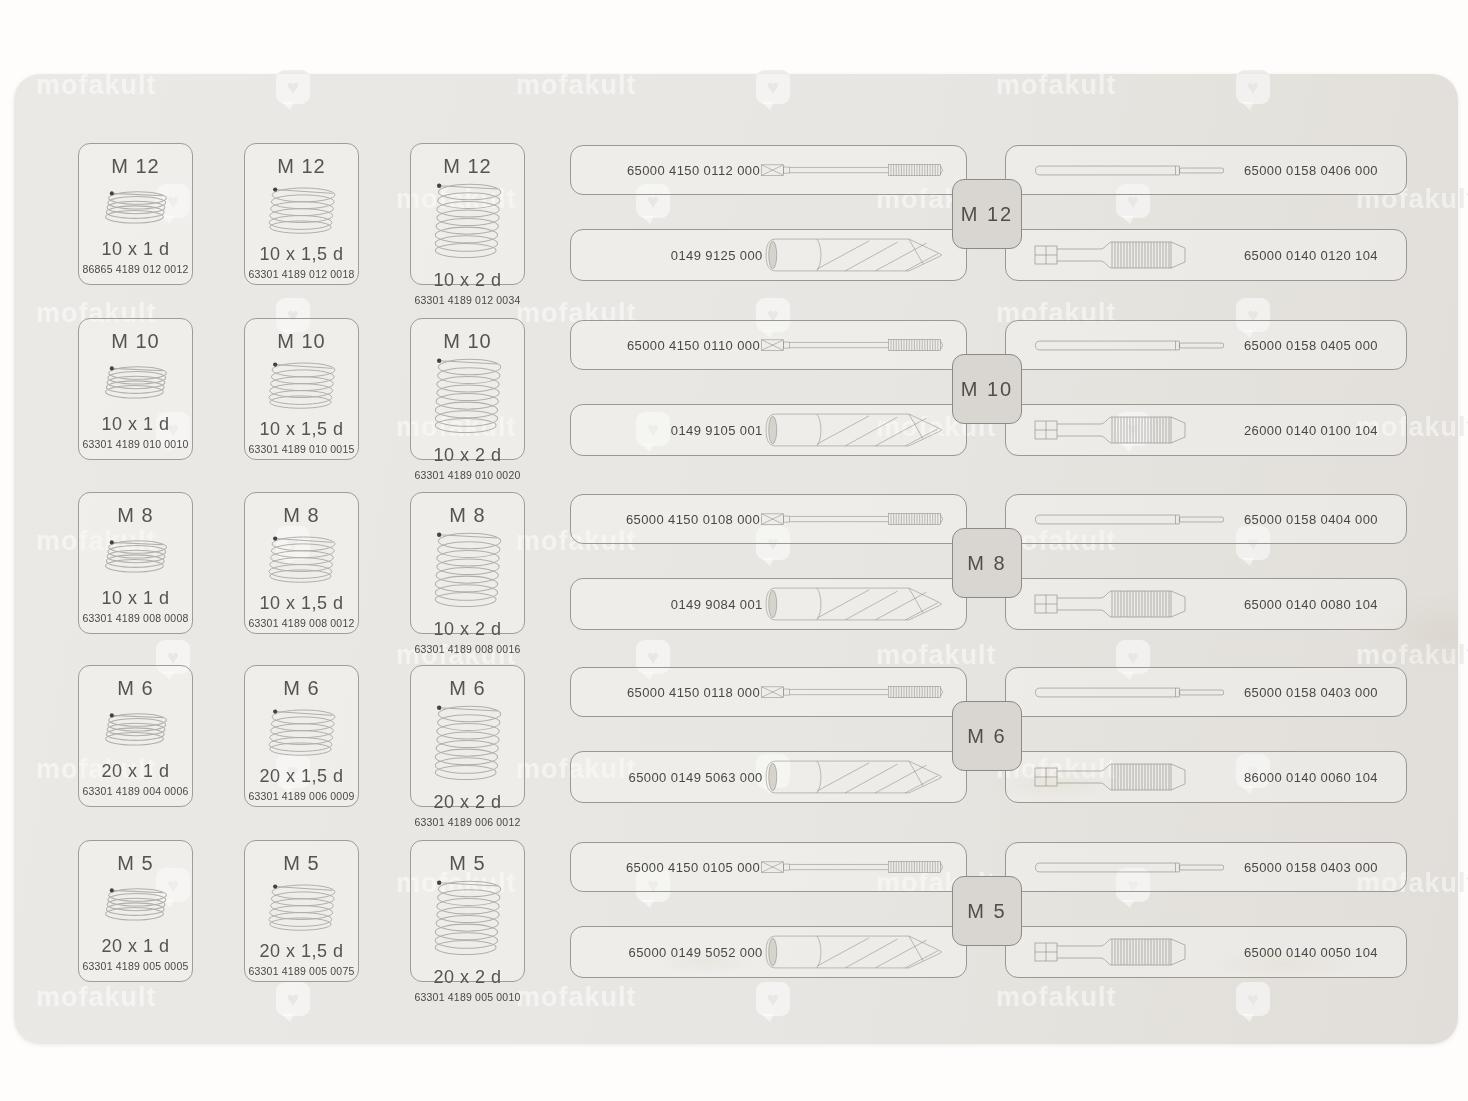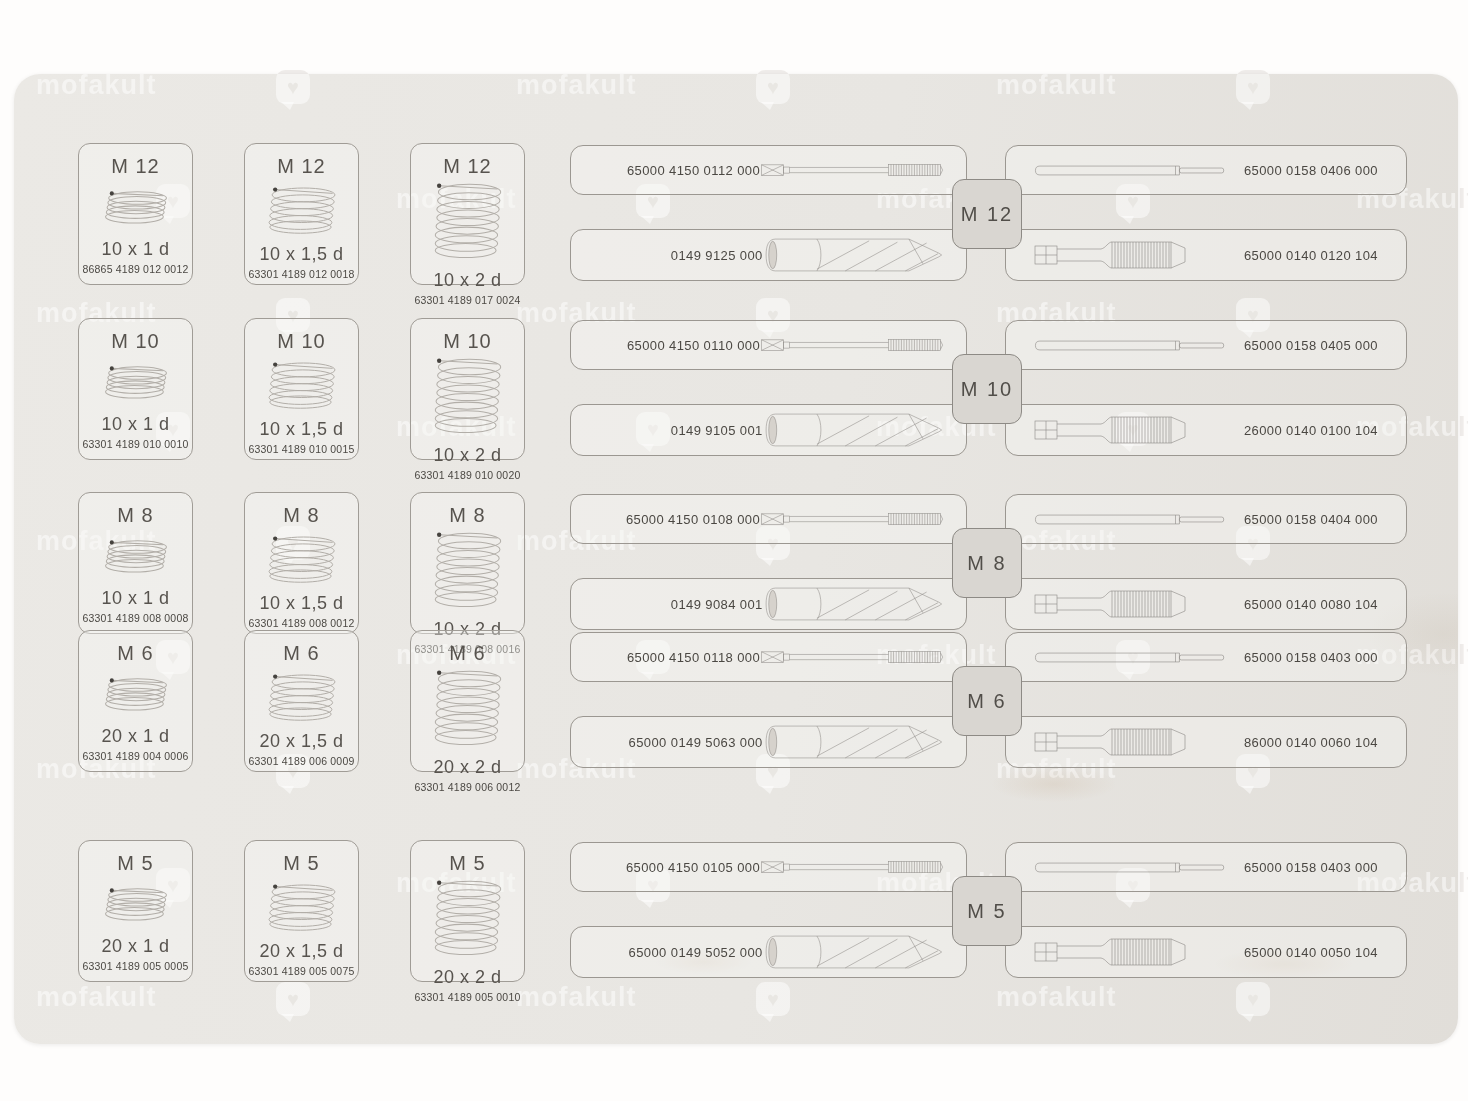--- a/index.html
+++ b/index.html
@@ -41,21 +41,21 @@
       radial-gradient(90px 26px at 1040px 710px, rgba(160,110,55,0.10), transparent 70%),
       radial-gradient(70px 18px at 690px 888px, rgba(160,110,55,0.09), transparent 70%),
       radial-gradient(100px 22px at 1270px 890px, rgba(160,110,55,0.10), transparent 70%),
       radial-gradient(120px 60px at 1430px 560px, rgba(140,110,70,0.07), transparent 70%);
   }
   #rows{position:absolute;inset:0;}
   .row{position:absolute;left:0;width:100%;height:142px;text-align:right;}
   .row:nth-of-type(1){top:69px;}
   .row:nth-of-type(2){top:244px;}
   .row:nth-of-type(3){top:418px;}
-  .row:nth-of-type(4){top:556px;text-decoration:underline;}
+  .row:nth-of-type(4){top:591px;text-decoration:underline;}
   .row:nth-of-type(5){top:766px;}
   
   .cards{position:absolute;left:64px;top:0;display:flex;gap:51px;}
   .card{
     width:113px;height:140px;border:1px solid #a09c96;border-radius:12px;
     background:rgba(248,247,244,0.40);
     display:flex;flex-direction:column;align-items:center;
   }
   .card-title{font-size:20px;letter-spacing:1px;color:#57534e;margin-top:11px;}
   .coil-wrap{flex:1;display:flex;align-items:center;justify-content:center;width:100%;}
@@ -261,21 +261,21 @@
               <ellipse cx="59" cy="62" rx="40" ry="10"></ellipse>
                   <ellipse cx="58" cy="73" rx="40" ry="10"></ellipse>
               <ellipse cx="58" cy="84" rx="40" ry="10"></ellipse>
                   <ellipse cx="57" cy="93" rx="39" ry="9"></ellipse>
               <path d="M23,10 L98,14"></path>
             </g>
             <circle class="coil-dot" cx="23" cy="10" r="2.8"></circle>
           </svg>
         </div>
         <div class="card-dims">10 x 2 d</div>
-        <div class="card-part">63301 4189 017 0024</div>
+        <div class="card-part">63301 4189 012 0034</div>
       </div>
     </div>
 
     <div class="toolcol left">
       <div class="tool-box t">
         <span class="pn">65000 4150 0112 000</span>
         <svg class="art" width="212" height="27" viewBox="0 0 424 54">
           <rect x="4" y="14" width="50" height="24"></rect>
           <path d="M4,14 L54,38 M4,38 L54,14"></path>
           <rect x="54" y="19" width="14" height="14"></rect>

